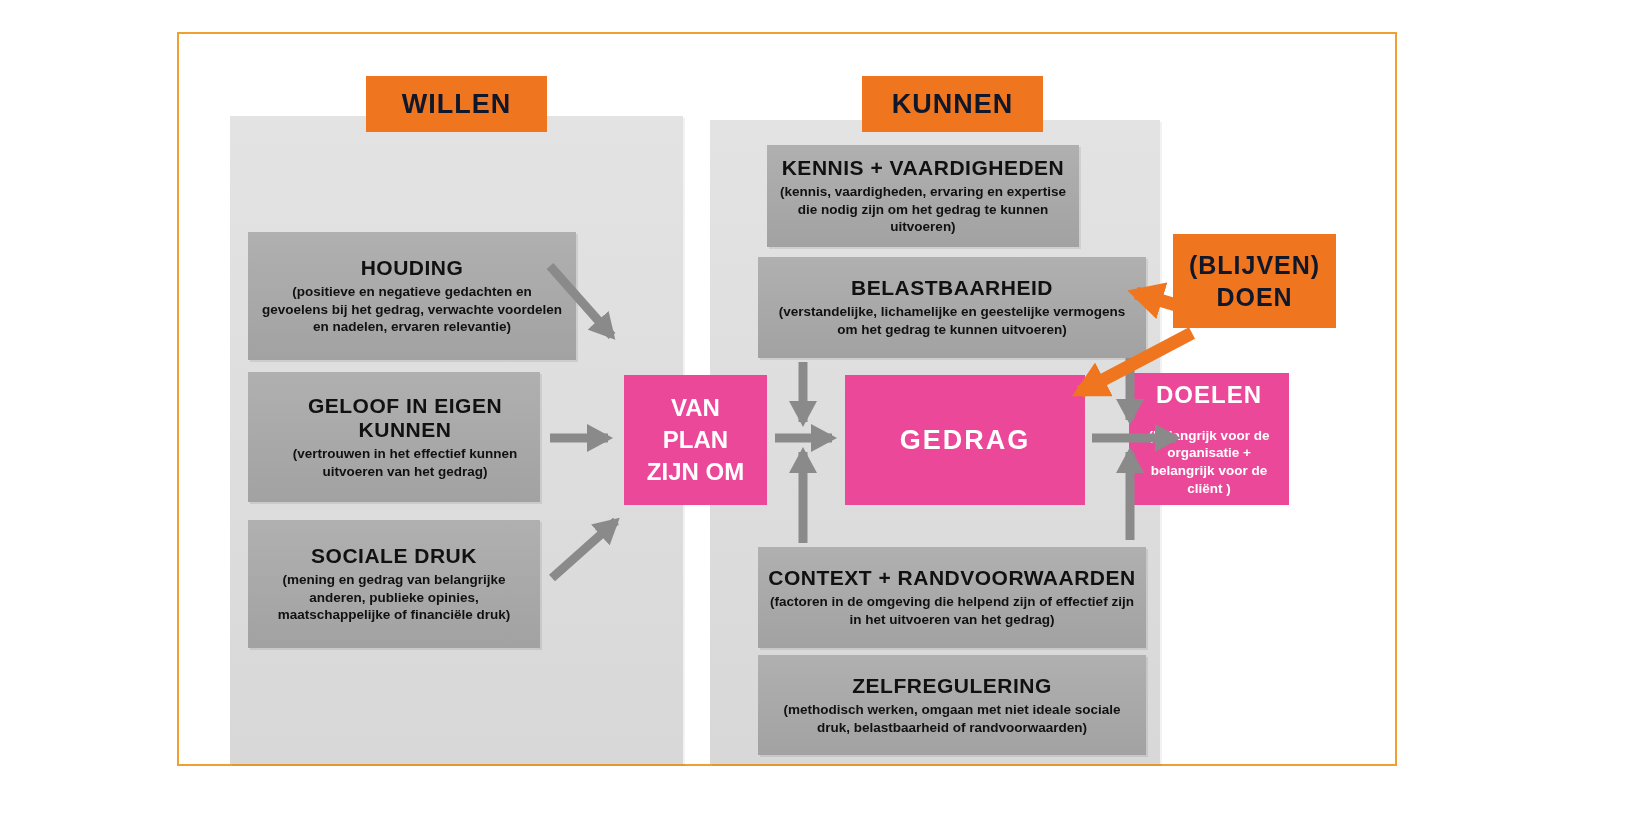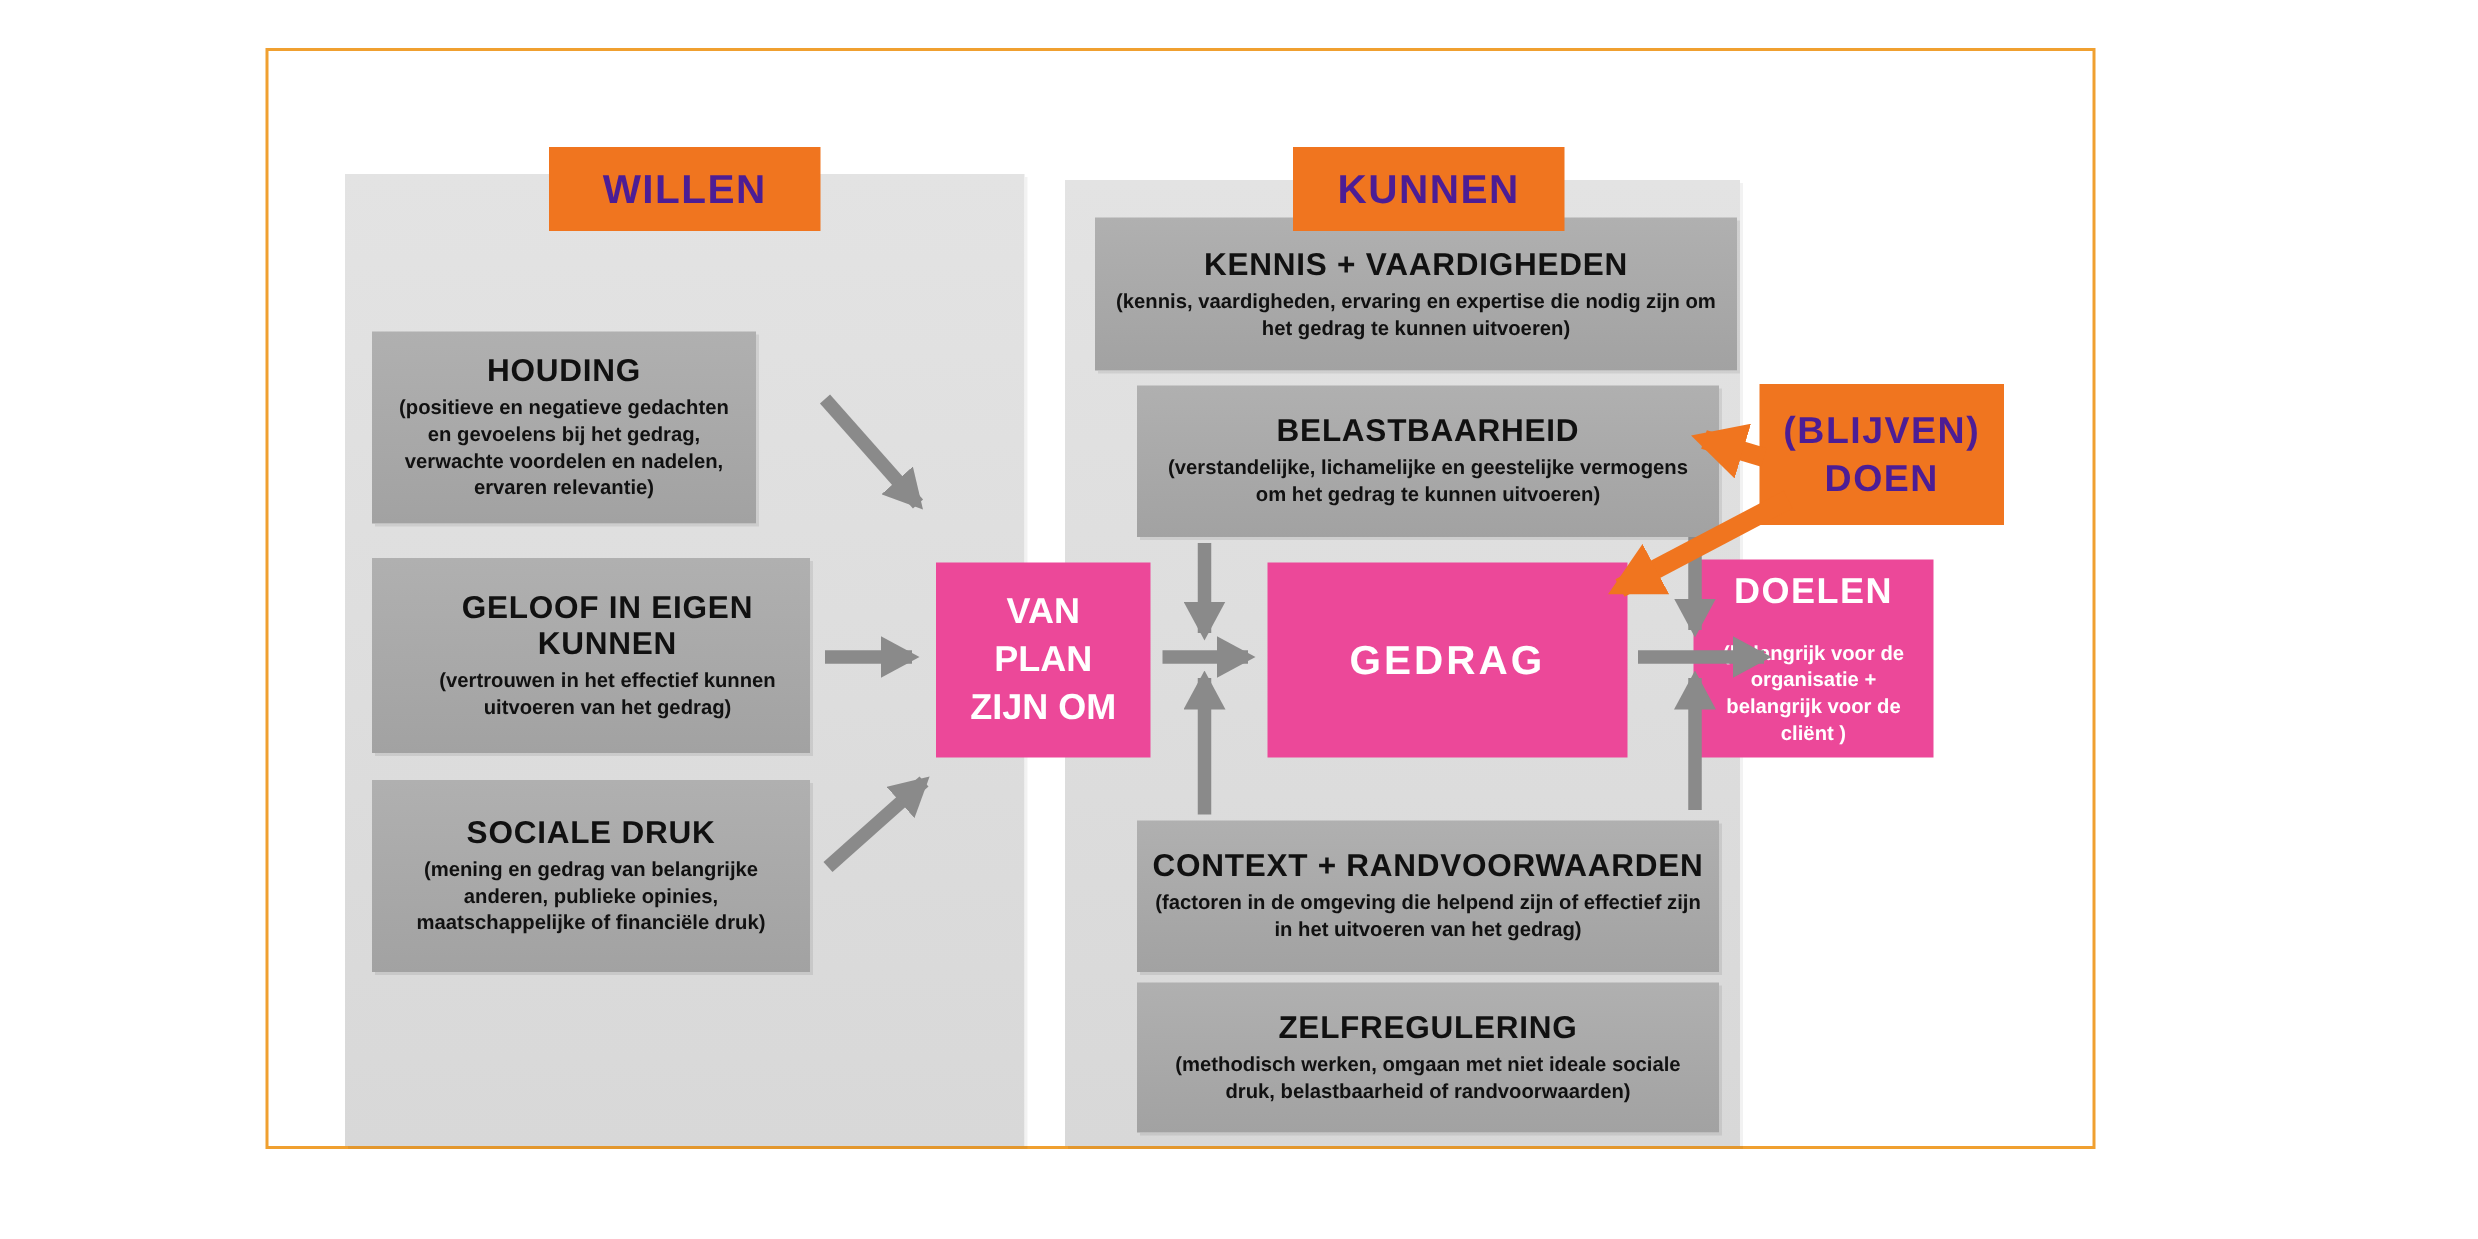--- a/index.html
+++ b/index.html
@@ -1,31 +1,31 @@
 <!DOCTYPE html>
 <html><head>
 <meta charset="utf-8">
 <style>
   html,body{margin:0;padding:0;background:#ffffff;font-family:"Liberation Sans",sans-serif;}
   #canvas{position:relative;width:1652px;height:826px;background:#ffffff;overflow:hidden;}
   #frame{position:absolute;left:177px;top:32px;width:1216px;height:730px;border:2px solid #f0a030;background:#ffffff;}
   .panel{position:absolute;background:linear-gradient(180deg,#e3e3e3 0%,#d8d8d8 100%);box-shadow:2px 2px 0 rgba(0,0,0,0.05);}
   #panel-willen{left:230px;top:116px;width:453px;height:648px;}
   #panel-kunnen{left:710px;top:120px;width:450px;height:644px;}
-  .orange-header{position:absolute;background:#f0751f;color:#4c1d95;display:flex;align-items:center;justify-content:center;text-align:center;font-weight:700;font-size:27px;letter-spacing:1px;z-index:6;margin-top:22px;}
+  .orange-header{position:absolute;background:#f0751f;color:#0f172a;display:flex;align-items:center;justify-content:center;text-align:center;font-weight:700;font-size:27px;letter-spacing:1px;z-index:6;}
   #header-willen{left:366px;top:76px;width:181px;height:56px;}
   #header-kunnen{left:862px;top:76px;width:181px;height:56px;}
   #header-blijven{left:1173px;top:234px;width:163px;height:94px;font-size:25px;line-height:1.3;white-space:pre-line;z-index:4;}
   .factor-box{position:absolute;background:linear-gradient(180deg,#b0b0b0 0%,#a2a2a2 100%);color:#111111;display:flex;flex-direction:column;align-items:center;justify-content:center;text-align:center;padding:4px 10px;box-sizing:border-box;box-shadow:2px 2px 0 rgba(0,0,0,0.08);z-index:2;}
   .factor-title{font-weight:700;font-size:21px;letter-spacing:0.5px;margin-bottom:3px;}
   .factor-desc{font-weight:700;font-size:13.5px;line-height:1.32;}
-  #box-houding{left:248px;top:221px;width:256px;height:128px;}
+  #box-houding{left:248px;top:232px;width:328px;height:128px;}
   #box-geloof{left:248px;top:372px;width:292px;height:130px;padding-left:32px;}
   #box-sociale{left:248px;top:520px;width:292px;height:128px;}
-  #box-kennis{left:730px;top:145px;width:428px;height:102px;}
+  #box-kennis{left:767px;top:145px;width:312px;height:102px;}
   #box-belast{left:758px;top:257px;width:388px;height:101px;}
   #box-context{left:758px;top:547px;width:388px;height:101px;}
   #box-zelf{left:758px;top:655px;width:388px;height:100px;}
   .dark-node{position:absolute;background:#ec4899;color:#ffffff;display:flex;flex-direction:column;align-items:center;justify-content:center;text-align:center;padding:4px 8px;box-sizing:border-box;z-index:5;}
   #node-vanplan{left:624px;top:375px;width:143px;height:130px;font-weight:700;font-size:24px;line-height:1.32;white-space:pre-line;}
   #node-gedrag{left:845px;top:375px;width:240px;height:130px;font-weight:700;font-size:27px;letter-spacing:2px;}
   #node-doelen{left:1129px;top:373px;width:160px;height:132px;gap:16px;}
   .node-title{font-weight:700;font-size:24px;letter-spacing:1px;margin-bottom:2px;}
   .node-desc{font-weight:700;font-size:13.5px;line-height:1.3;}
   #arrow-layer{position:absolute;left:0;top:0;width:1652px;height:826px;z-index:7;pointer-events:none;}

